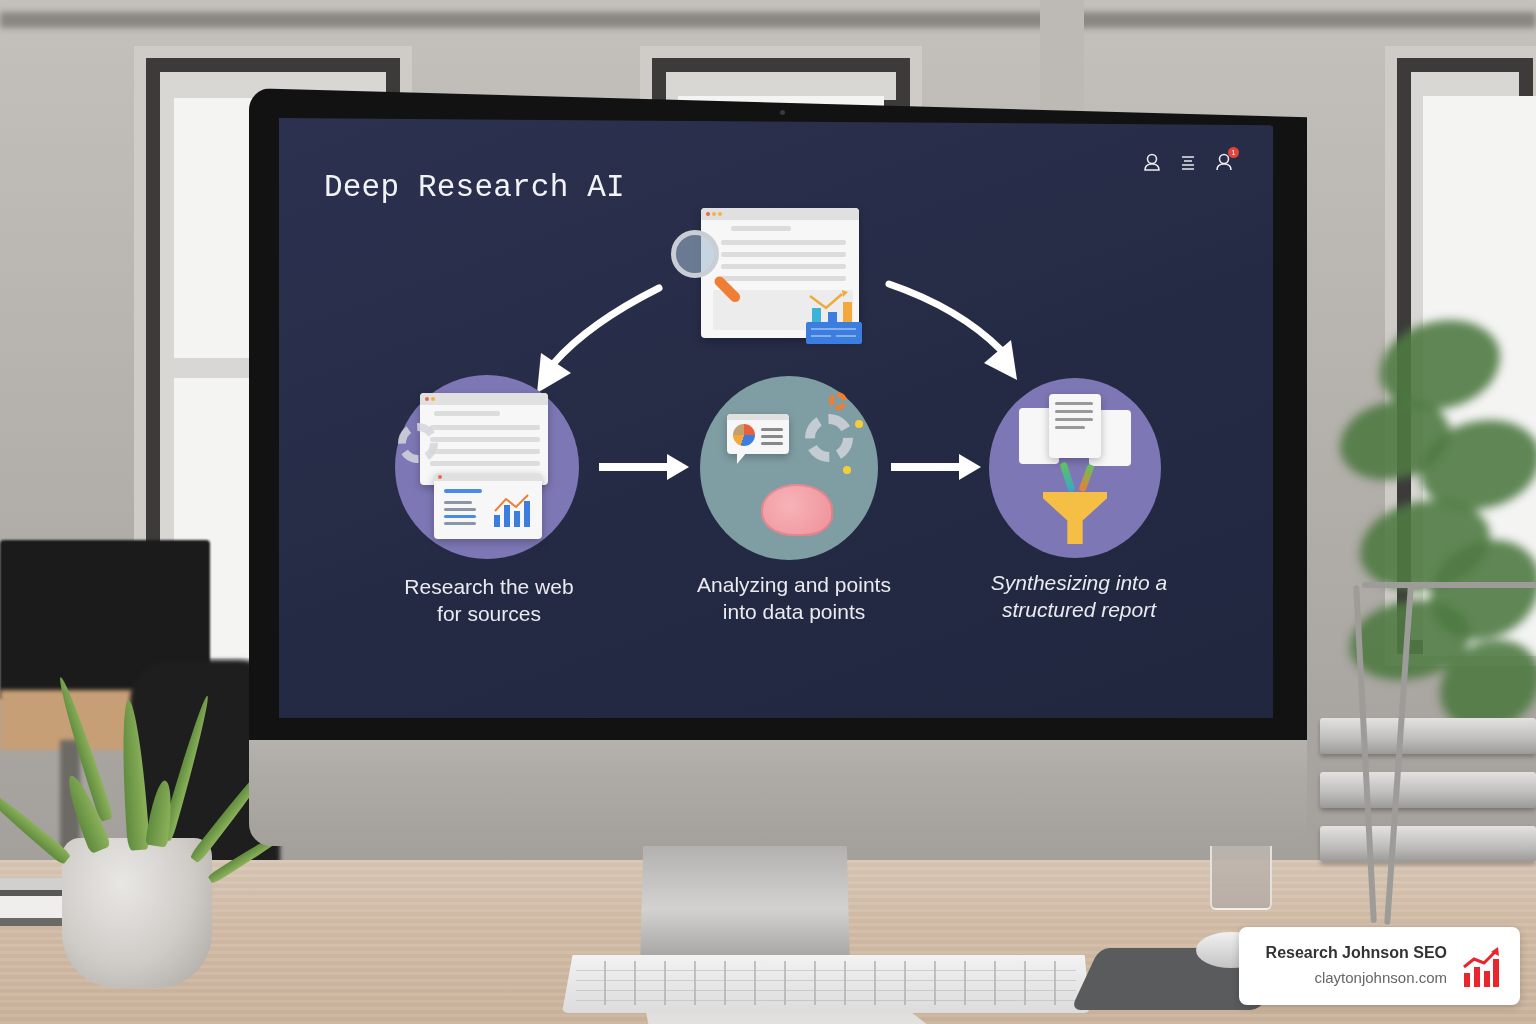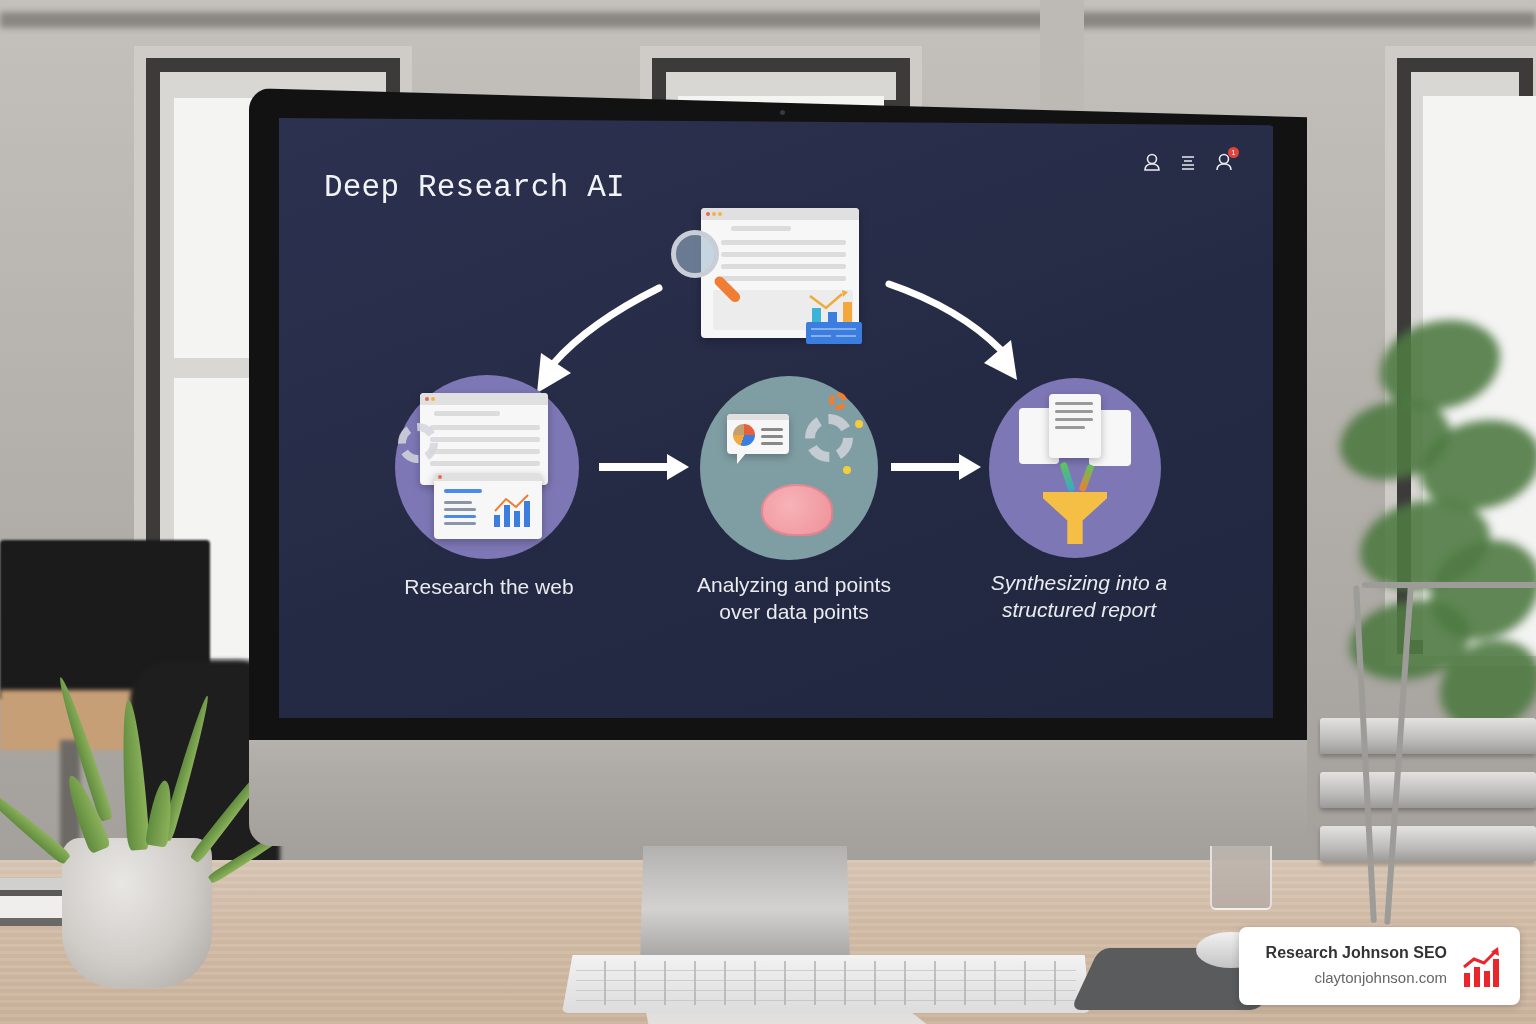--- a/index.html
+++ b/index.html
@@ -243,20 +243,21 @@
           <rect x="2" y="24" width="6" height="12" fill="#3c7ee0"></rect>
           <rect x="12" y="14" width="6" height="22" fill="#3c7ee0"></rect>
           <rect x="22" y="20" width="6" height="16" fill="#3c7ee0"></rect>
           <rect x="32" y="10" width="6" height="26" fill="#3c7ee0"></rect>
           <polyline points="3,20 14,8 24,16 36,4" stroke="#f07d34" stroke-width="2" fill="none"></polyline>
         </svg>
       </div>
     </div>
     <div class="step-label" style="left:80px;top:455px;">
       <div>Research the web</div>
+      <div>for sources</div>
     </div>
 
     <div class="arrow-straight" style="left:320px;top:345px;width:70px;"></div>
 
     <div class="circle c-teal" style="left:421px;top:258px;width:178px;height:184px;"></div>
     <div style="position:absolute;left:430px;top:268px;width:160px;height:160px;">
       <div class="win" style="left:18px;top:28px;width:62px;height:40px;">
         <div class="wbar" style="height:6px;"></div>
         <div style="position:absolute;left:6px;top:10px;width:22px;height:22px;border-radius:50%;background:conic-gradient(#e8603c 0 25%, #3c7ee0 25% 55%, #f2a83a 55% 75%, #c2a070 75% 100%);"></div>
         <div class="ln" style="left:34px;top:14px;width:22px;height:3px;background:#888;"></div>
@@ -265,21 +266,21 @@
       </div>
       <div style="position:absolute;left:28px;top:66px;width:0;height:0;border-left:10px solid #f7f7f7;border-bottom:12px solid transparent;"></div>
       <div style="position:absolute;left:96px;top:28px;width:48px;height:48px;border-radius:50%;border:10px dashed #c5cbd3;"></div>
       <div style="position:absolute;left:120px;top:6px;width:18px;height:18px;border-radius:50%;border:5px dashed #f07d34;"></div>
       <div style="position:absolute;left:146px;top:34px;width:8px;height:8px;border-radius:50%;background:#f5cc3a;"></div>
       <div style="position:absolute;left:134px;top:80px;width:8px;height:8px;border-radius:50%;background:#f5cc3a;"></div>
       <div style="position:absolute;left:52px;top:98px;width:72px;height:52px;border-radius:50% 50% 40% 45%;background:radial-gradient(circle at 40% 40%, #f7b3b8, #ee8f98);box-shadow:inset 0 0 0 2px rgba(200,90,100,.35);"></div>
     </div>
     <div class="step-label" style="left:385px;top:453px;">
       <div>Analyzing and points</div>
-      <div>over data points</div>
+      <div>into data points</div>
     </div>
 
     <div class="arrow-straight" style="left:612px;top:345px;width:70px;"></div>
 
     <div class="circle c-purple" style="left:710px;top:260px;width:172px;height:180px;"></div>
     <div style="position:absolute;left:730px;top:270px;width:140px;height:160px;">
       <div class="win" style="left:10px;top:20px;width:40px;height:56px;box-shadow:none;"></div>
       <div class="win" style="left:80px;top:22px;width:42px;height:56px;box-shadow:none;"></div>
       <div class="win" style="left:40px;top:6px;width:52px;height:64px;">
         <div class="ln" style="left:6px;top:8px;width:38px;height:3px;background:#999;"></div>

